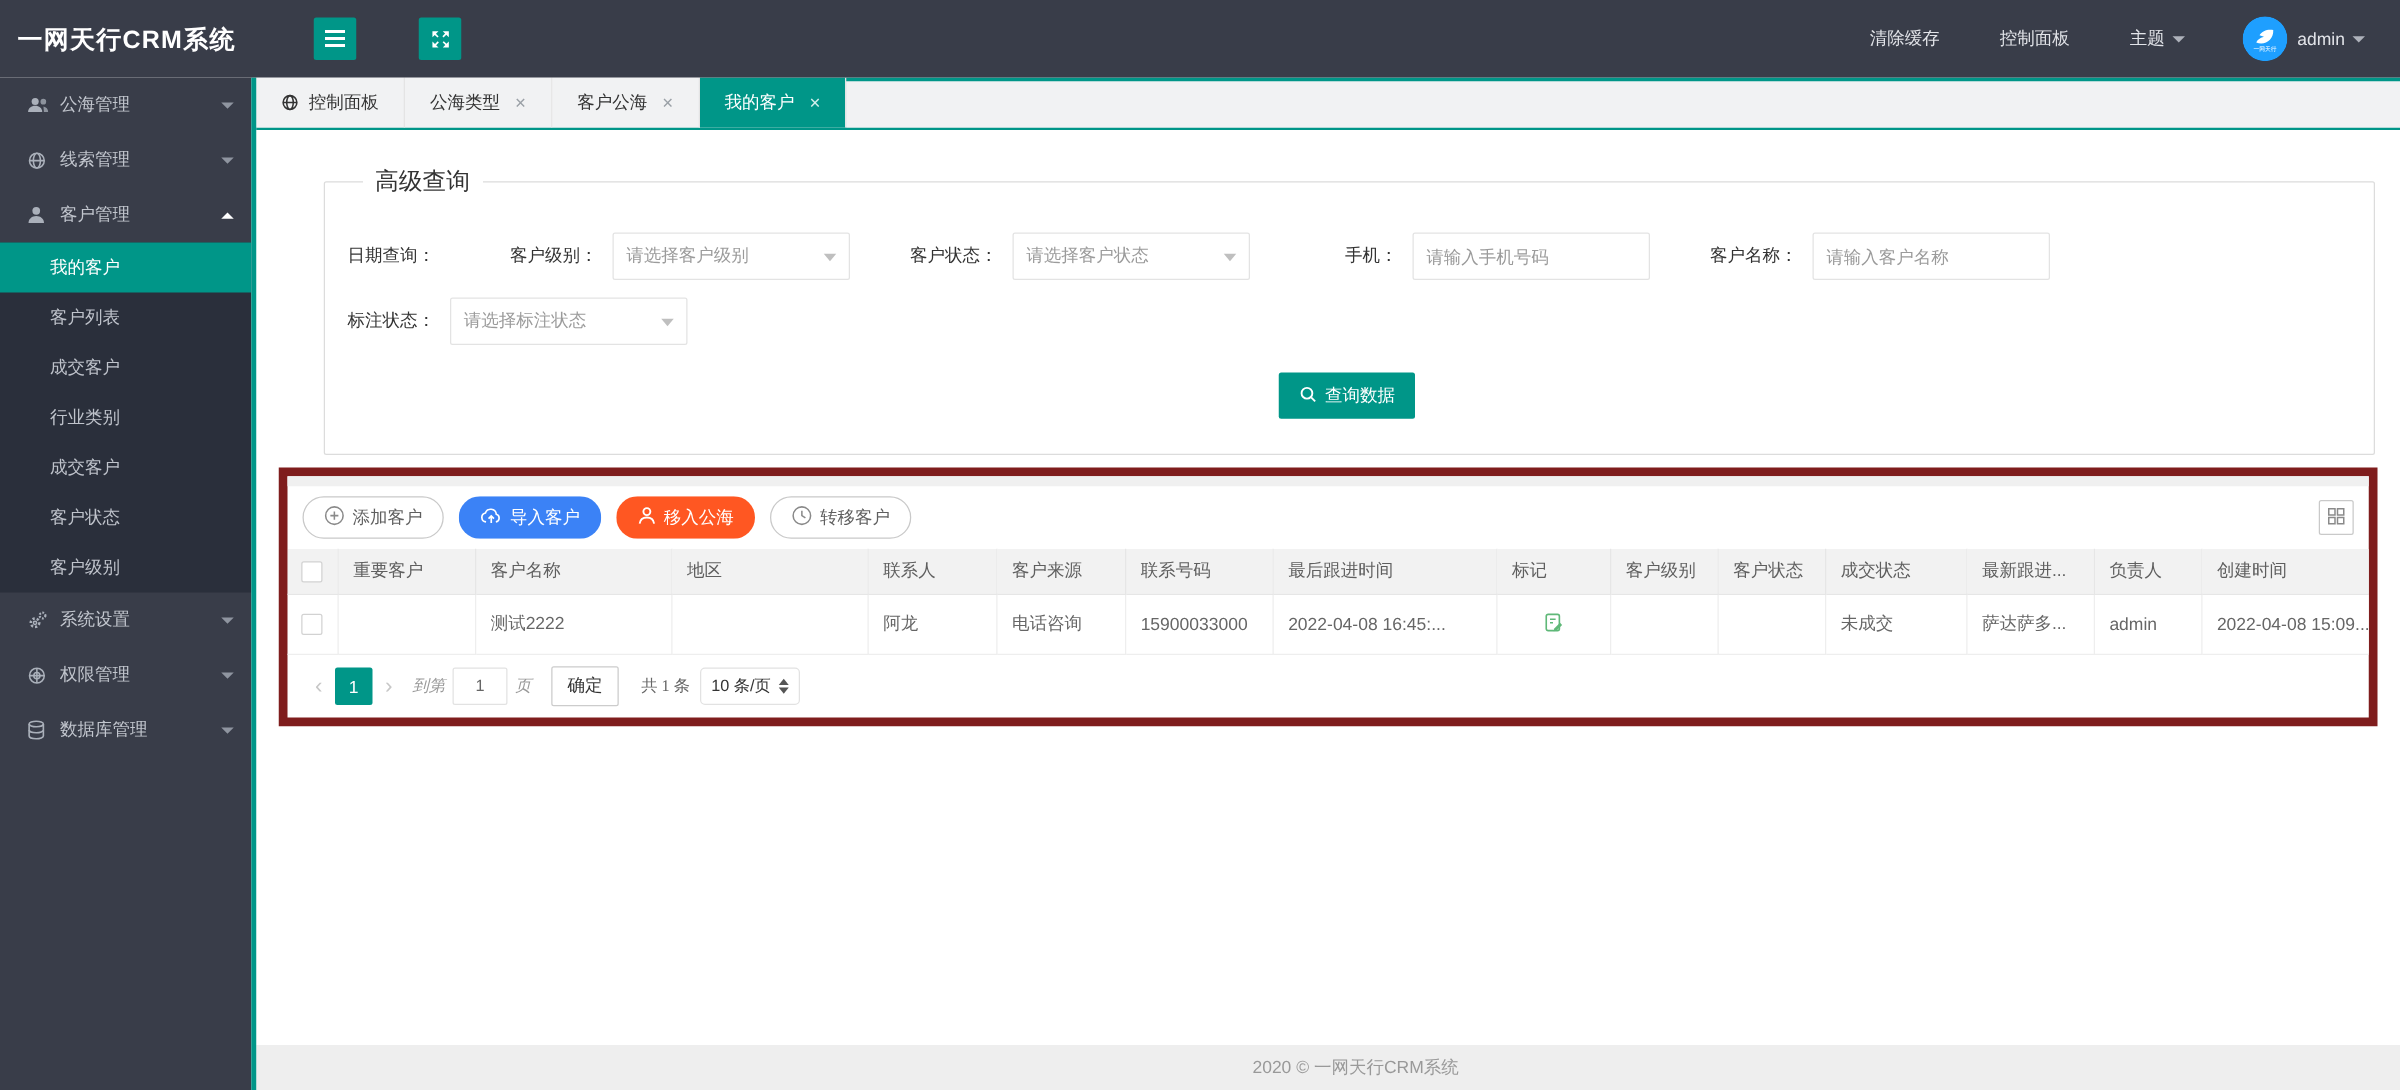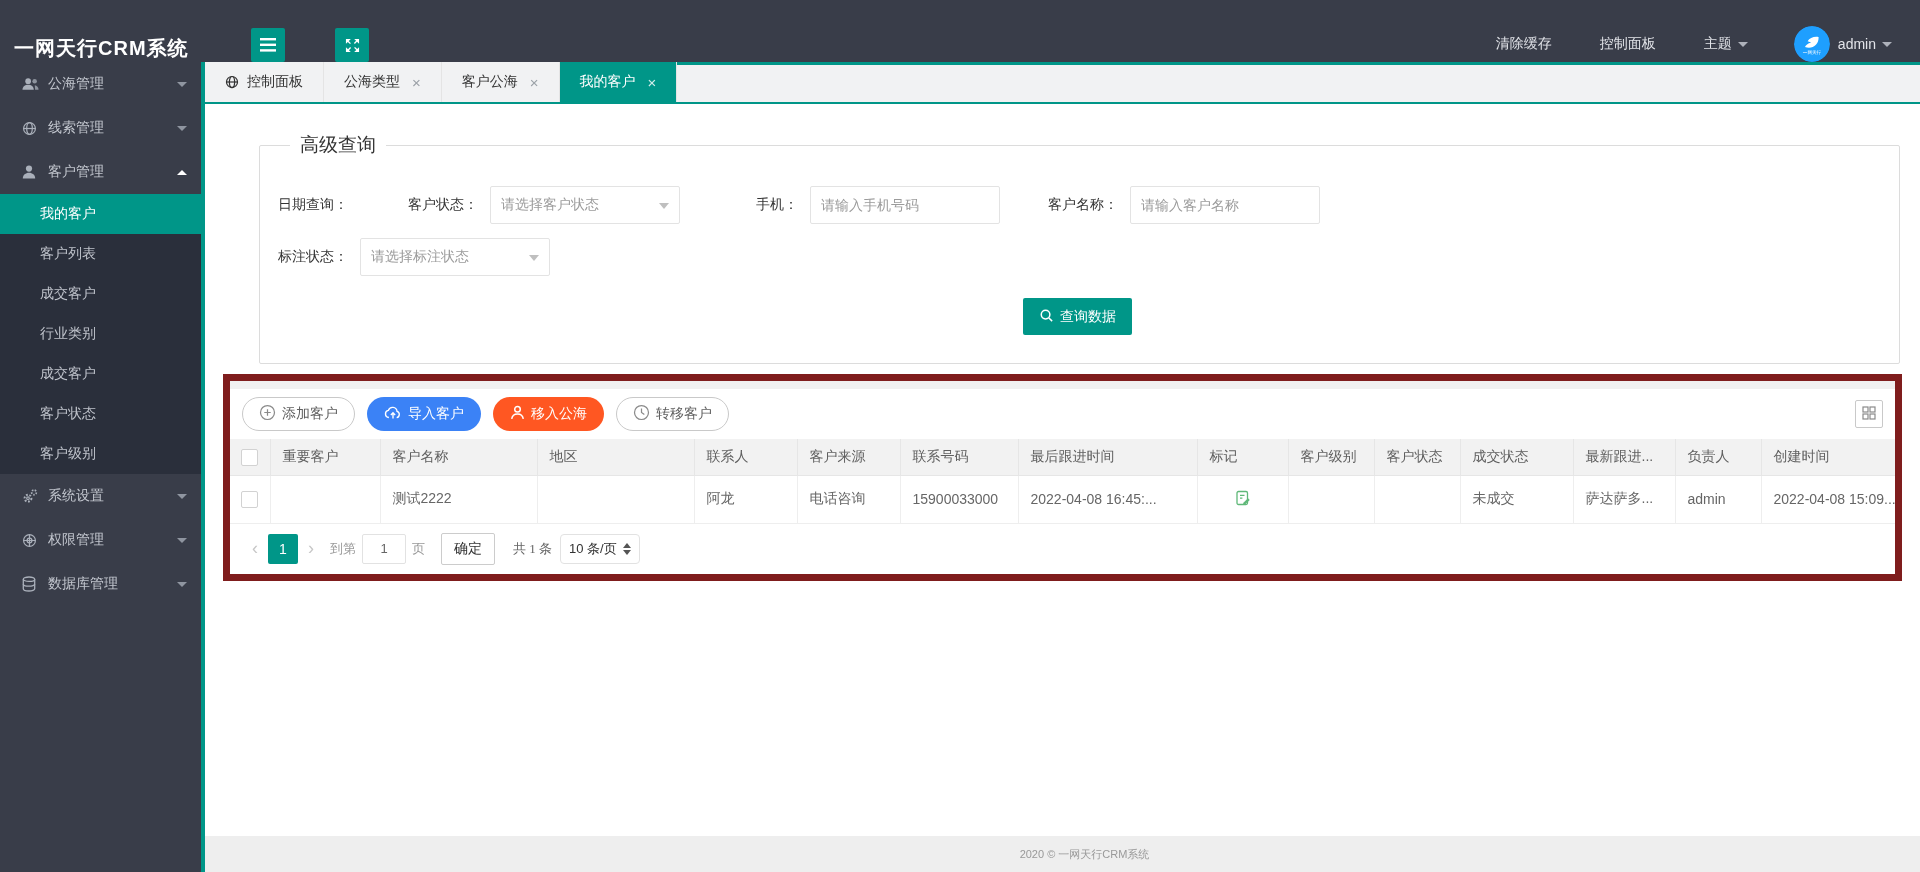--- a/index.html
+++ b/index.html
@@ -1,20 +1,20 @@
 <!DOCTYPE html>
 <html><head>
 <meta charset="utf-8">
 <style>
   * { margin:0; padding:0; box-sizing:border-box; }
   html,body { width:1920px; height:872px; font-family:"Liberation Sans","DejaVu Sans",sans-serif; }
   .app { position:relative; width:1920px; height:872px; overflow:hidden; background:#fff; }
 
   
-  .header { position:absolute; left:0; top:0; width:1920px; height:62px; background:#393d49; display:flex; align-items:flex-end; z-index:5;gap:40px; }
+  .header { position:absolute; left:0; top:0; width:1920px; height:62px; background:#393d49; display:flex; align-items:center; z-index:5;gap:40px; }
   .logo { width:201px; color:#fff; font-size:20px; font-weight:bold; padding-left:14px; letter-spacing:1px; white-space:nowrap; }
   .hbtn { width:34px; height:34px; background:#009688; border:none; border-radius:2px; margin-left:10px; display:flex; align-items:center; justify-content:center; cursor:pointer; }
   .hbtn svg { display:block; }
   .header-right { margin-left:auto; display:flex; align-items:center; padding-right:28px; }
   .hlink { color:#e2e4e9; font-size:14px; margin-left:48px; cursor:pointer; white-space:nowrap; }
   .theme { display:flex; align-items:center; }
   .caret-down { width:0; height:0; border-left:5px solid transparent; border-right:5px solid transparent; border-top:5px solid #aeb2bb; margin-left:6px; }
   .avatar { width:36px; height:36px; border-radius:50%; overflow:hidden; margin-left:46px; }
   .username { color:#e2e4e9; font-size:14px; margin-left:8px; display:flex; align-items:center; }
 
@@ -72,32 +72,32 @@
   table.data td { height:48px; font-size:14px; color:#666; padding:0 12px; border:1px solid #eee; background:#fff; white-space:nowrap; overflow:hidden; }
   table.data th:first-child, table.data td:first-child { text-align:center; padding:0; border-left:none; }
   table.data th:last-child, table.data td:last-child { border-right:none; }
   .checkbox { width:17px; height:17px; border:1px solid #d2d2d2; border-radius:2px; background:#fff; display:inline-block; vertical-align:middle; cursor:pointer; }
   .mark-cell { text-align:center; }
 
   
   .pager { display:flex; align-items:center; padding:9px 12px; font-size:13px; color:#999; }
   .pg-arrow { color:#c7c7c7; font-size:18px; width:26px; text-align:center; cursor:pointer; }
   .pg-num { width:30px; height:30px; background:#009688; color:#fff; font-size:14px; display:flex; align-items:center; justify-content:center; border-radius:2px; cursor:pointer; }
-  .pg-text { margin:0 6px; white-space:nowrap; }
+  .pg-text { margin:0 6px; white-space:nowrap;font-style:italic; }
   .pg-input { width:44px; height:30px; border:1px solid #e2e2e2; border-radius:2px; text-align:center; font-size:13px; color:#666; font-family:inherit; }
   .pg-confirm { height:32px; padding:0 12px; background:#fff; border:1px solid #ccc; border-radius:2px; font-size:14px; color:#333; margin:0 10px; cursor:pointer; font-family:Liberation Mono, monospace; }
   .pg-total { color:#666; margin:0 8px; white-space:nowrap;font-family:Liberation Serif, serif; }
   .pg-size { height:30px; border:1px solid #e2e2e2; border-radius:4px; display:flex; align-items:center; padding:0 8px; color:#333; font-size:13px; cursor:pointer; background:#fff; white-space:nowrap; }
   .updown { display:inline-flex; flex-direction:column; margin-left:6px; }
   .updown i { width:0; height:0; border-left:4px solid transparent; border-right:4px solid transparent; display:block; }
   .updown .u { border-bottom:5px solid #555; margin-bottom:2px; }
   .updown .d { border-top:5px solid #555; }
 
   
-  .footer { position:absolute; left:0; right:0; bottom:0; height:36px; background:#eee; display:flex; align-items:center; justify-content:center; font-size:11px; color:#999;padding-left:44px; }
+  .footer { position:absolute; left:0; right:0; bottom:0; height:36px; background:#eee; display:flex; align-items:center; justify-content:center; font-size:14px; color:#999;padding-left:44px; }
 </style>
 </head>
 <body>
 
 <div class="app">
 
   <div class="header">
     <div class="logo">一网天行CRM系统</div>
     <button class="hbtn">
       <span>
@@ -245,20 +245,27 @@
     </div>
 
     <div class="page">
 
       <fieldset class="query">
         <legend>高级查询</legend>
 
         <div class="qrow">
           <div class="qfield">
             <span class="qlabel">日期查询：</span>
+          </div>
+          <div class="qfield">
+            <span class="qlabel">客户级别：</span>
+            <div class="qselect">
+              <span>请选择客户级别</span>
+              <i class="sel-caret"></i>
+            </div>
           </div>
           <div class="qfield">
             <span class="qlabel">客户状态：</span>
             <div class="qselect">
               <span>请选择客户状态</span>
               <i class="sel-caret"></i>
             </div>
           </div>
           <div class="qfield">
             <span class="qlabel">手机：</span>

